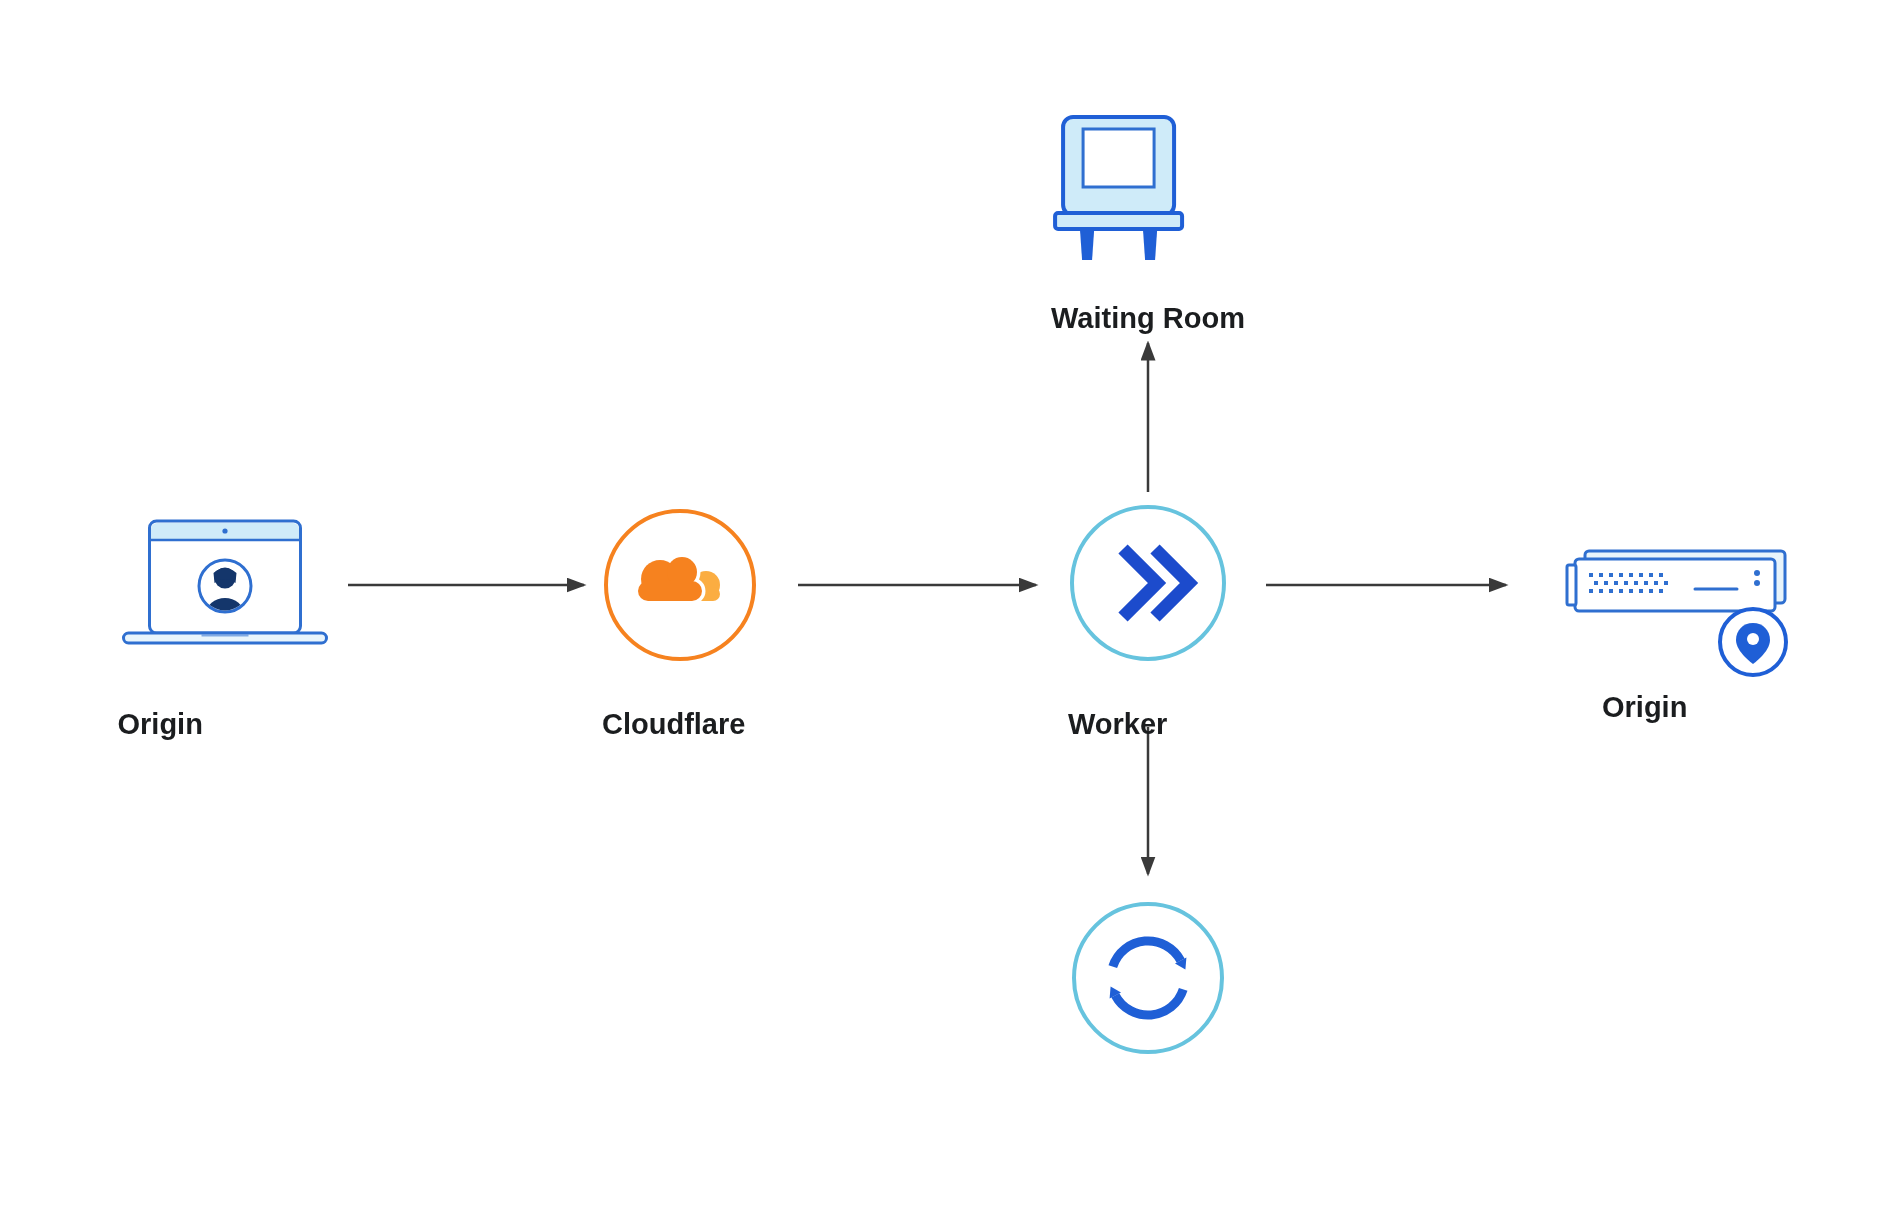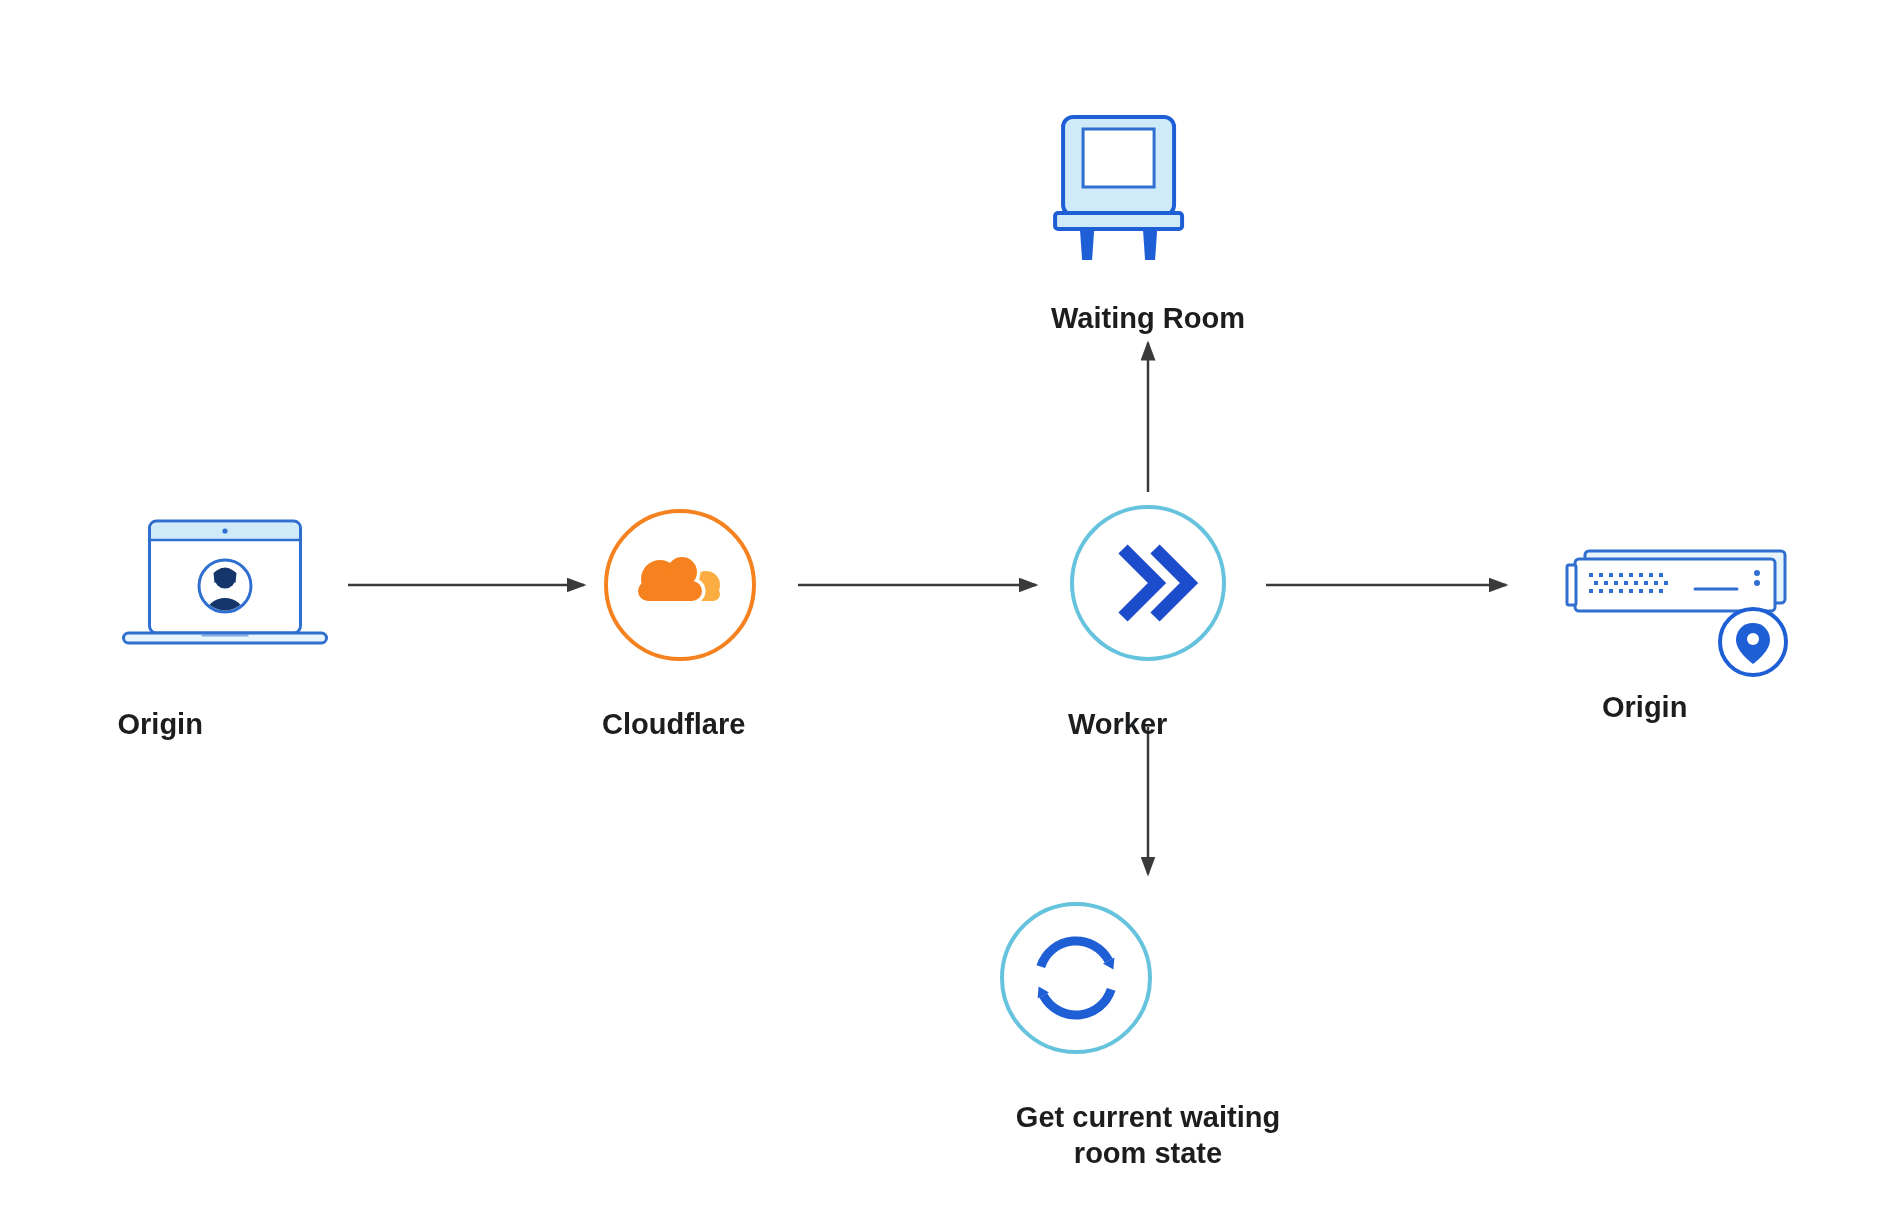--- a/index.html
+++ b/index.html
@@ -183,16 +183,15 @@
   </div>
 
   <div class="node" id="node-sync">
     <svg width="156" height="156" viewBox="0 0 156 156" xmlns="http://www.w3.org/2000/svg">
       <circle cx="78" cy="78" r="74" fill="#ffffff" stroke="#66C3DE" stroke-width="4"></circle>
       <path d="M 42.8 66.6 A 37 37 0 0 1 110.7 60.6" fill="none" stroke="#1F5FD6" stroke-width="9"></path>
       <polygon points="115.4,69.4 105.0,63.6 116.4,57.6" fill="#1F5FD6"></polygon>
       <path d="M 113.2 89.4 A 37 37 0 0 1 45.3 95.4" fill="none" stroke="#1F5FD6" stroke-width="9"></path>
       <polygon points="40.6,86.6 51.0,92.4 39.6,98.4" fill="#1F5FD6"></polygon>
     </svg>
-    <div class="label">Get current waiting room state</div>
   </div>
 
 </div>
 
 </body></html>

